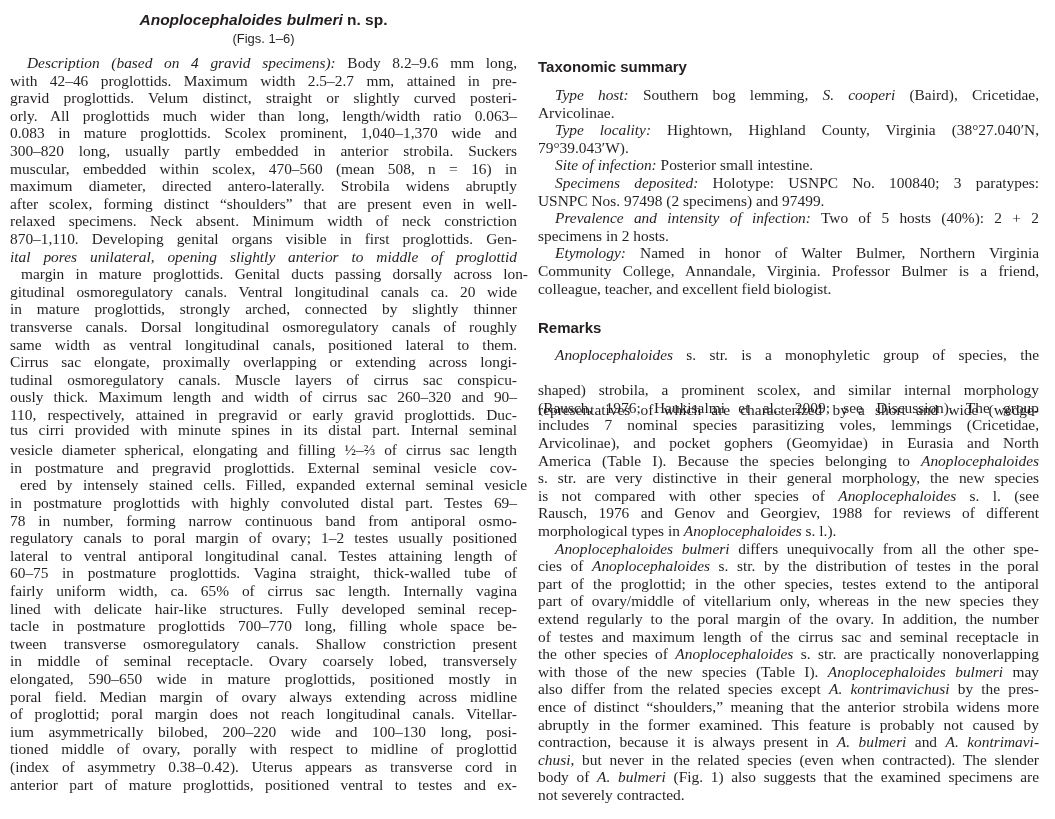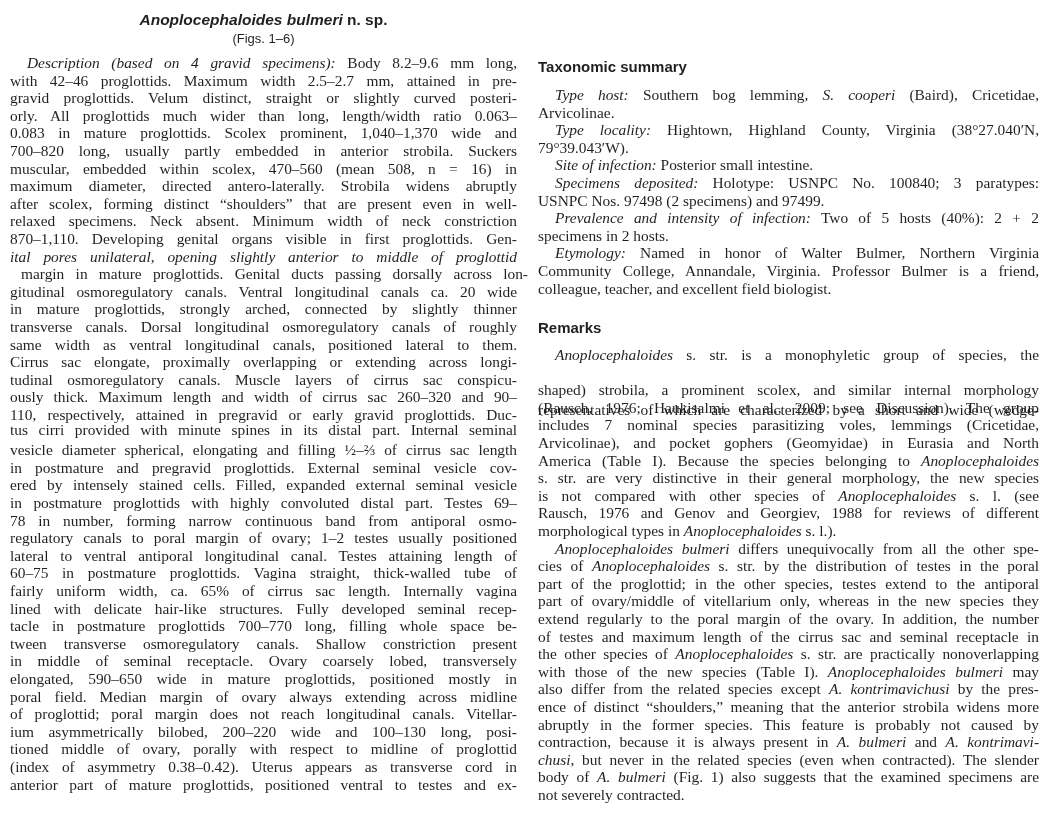--- a/index.html
+++ b/index.html
@@ -22,40 +22,40 @@
 
 <div id="left" class="col">
   <div class="title"><i>Anoplocephaloides bulmeri</i><span> n. sp.</span></div>
   <div class="subtitle">(Figs. 1–6)</div>
   <div id="left-lines">
       <div class="line indent" style="top: 54px;"><i>Description (based on 4 gravid specimens):</i><span> Body 8.2–9.6 mm long,</span></div>
       <div class="line" style="top: 71.6px;"><span>with 42–46 proglottids. Maximum width 2.5–2.7 mm, attained in pre-</span></div>
       <div class="line" style="top: 89.2px;"><span>gravid proglottids. Velum distinct, straight or slightly curved posteri-</span></div>
       <div class="line" style="top: 106.8px;"><span>orly. All proglottids much wider than long, length/width ratio 0.063–</span></div>
       <div class="line" style="top: 124.4px;"><span>0.083 in mature proglottids. Scolex prominent, 1,040–1,370 wide and</span></div>
-      <div class="line" style="top: 142px;"><span>700–820 long, usually partly embedded in anterior strobila. Suckers</span></div>
+      <div class="line" style="top: 142px;"><span>300–820 long, usually partly embedded in anterior strobila. Suckers</span></div>
       <div class="line" style="top: 159.6px;"><span>muscular, embedded within scolex, 470–560 (mean 508, n = 16) in</span></div>
       <div class="line" style="top: 177.2px;"><span>maximum diameter, directed antero-laterally. Strobila widens abruptly</span></div>
       <div class="line" style="top: 194.8px;"><span>after scolex, forming distinct “shoulders” that are present even in well-</span></div>
       <div class="line" style="top: 212.4px;"><span>relaxed specimens. Neck absent. Minimum width of neck constriction</span></div>
       <div class="line" style="top: 230px;"><span>870–1,110. Developing genital organs visible in first proglottids. Gen-</span></div>
       <div class="line" style="top: 247.6px; font-style: italic;"><span>ital pores unilateral, opening slightly anterior to middle of proglottid</span></div>
       <div class="line" style="top: 265.2px; margin-left: 11px;"><span>margin in mature proglottids. Genital ducts passing dorsally across lon-</span></div>
       <div class="line" style="top: 282.8px;"><span>gitudinal osmoregulatory canals. Ventral longitudinal canals ca. 20 wide</span></div>
       <div class="line" style="top: 300.4px;"><span>in mature proglottids, strongly arched, connected by slightly thinner</span></div>
       <div class="line" style="top: 318px;"><span>transverse canals. Dorsal longitudinal osmoregulatory canals of roughly</span></div>
       <div class="line" style="top: 335.6px;"><span>same width as ventral longitudinal canals, positioned lateral to them.</span></div>
       <div class="line" style="top: 353.2px;"><span>Cirrus sac elongate, proximally overlapping or extending across longi-</span></div>
       <div class="line" style="top: 370.8px;"><span>tudinal osmoregulatory canals. Muscle layers of cirrus sac conspicu-</span></div>
       <div class="line" style="top: 388.4px;"><span>ously thick. Maximum length and width of cirrus sac 260–320 and 90–</span></div>
       <div class="line" style="top: 406px;"><span>110, respectively, attained in pregravid or early gravid proglottids. Duc-</span></div>
       <div class="line" style="top: 421px;"><span>tus cirri provided with minute spines in its distal part. Internal seminal</span></div>
       <div class="line" style="top: 441.2px;"><span>vesicle diameter spherical, elongating and filling ½–⅔ of cirrus sac length</span></div>
       <div class="line" style="top: 458.8px;"><span>in postmature and pregravid proglottids. External seminal vesicle cov-</span></div>
-      <div class="line" style="top: 476.4px;"><span>ered by intensely stained cells. Filled, expanded external seminal vesicle</span></div>
+      <div class="line" style="top: 476.4px; margin-left: 10px;"><span>ered by intensely stained cells. Filled, expanded external seminal vesicle</span></div>
       <div class="line" style="top: 494px;"><span>in postmature proglottids with highly convoluted distal part. Testes 69–</span></div>
       <div class="line" style="top: 511.6px;"><span>78 in number, forming narrow continuous band from antiporal osmo-</span></div>
       <div class="line" style="top: 529.2px;"><span>regulatory canals to poral margin of ovary; 1–2 testes usually positioned</span></div>
       <div class="line" style="top: 546.8px;"><span>lateral to ventral antiporal longitudinal canal. Testes attaining length of</span></div>
       <div class="line" style="top: 564.4px;"><span>60–75 in postmature proglottids. Vagina straight, thick-walled tube of</span></div>
       <div class="line" style="top: 582px;"><span>fairly uniform width, ca. 65% of cirrus sac length. Internally vagina</span></div>
       <div class="line" style="top: 599.6px;"><span>lined with delicate hair-like structures. Fully developed seminal recep-</span></div>
       <div class="line" style="top: 617.2px;"><span>tacle in postmature proglottids 700–770 long, filling whole space be-</span></div>
       <div class="line" style="top: 634.8px;"><span>tween transverse osmoregulatory canals. Shallow constriction present</span></div>
       <div class="line" style="top: 652.4px;"><span>in middle of seminal receptacle. Ovary coarsely lobed, transversely</span></div>
@@ -101,19 +101,19 @@
       <div class="line indent" style="top: 539.6px;"><i>Anoplocephaloides bulmeri</i><span> differs unequivocally from all the other spe-</span></div>
       <div class="line" style="top: 557.2px;"><span>cies of </span><i>Anoplocephaloides</i><span> s. str. by the distribution of testes in the poral</span></div>
       <div class="line" style="top: 574.8px;"><span>part of the proglottid; in the other species, testes extend to the antiporal</span></div>
       <div class="line" style="top: 592.4px;"><span>part of ovary/middle of vitellarium only, whereas in the new species they</span></div>
       <div class="line" style="top: 610px;"><span>extend regularly to the poral margin of the ovary. In addition, the number</span></div>
       <div class="line" style="top: 627.6px;"><span>of testes and maximum length of the cirrus sac and seminal receptacle in</span></div>
       <div class="line" style="top: 645.2px;"><span>the other species of </span><i>Anoplocephaloides</i><span> s. str. are practically nonoverlapping</span></div>
       <div class="line" style="top: 662.8px;"><span>with those of the new species (Table I). </span><i>Anoplocephaloides bulmeri</i><span> may</span></div>
       <div class="line" style="top: 680.4px;"><span>also differ from the related species except </span><i>A. kontrimavichusi</i><span> by the pres-</span></div>
       <div class="line" style="top: 698px;"><span>ence of distinct “shoulders,” meaning that the anterior strobila widens more</span></div>
-      <div class="line" style="top: 715.6px;"><span>abruptly in the former species. This feature is probably not caused by</span></div>
+      <div class="line" style="top: 715.6px;"><span>abruptly in the former examined. This feature is probably not caused by</span></div>
       <div class="line" style="top: 733.2px;"><span>contraction, because it is always present in </span><i>A. bulmeri</i><span> and </span><i>A. kontrimavi-</i></div>
       <div class="line" style="top: 750.8px;"><i>chusi</i><span>, but never in the related species (even when contracted). The slender</span></div>
       <div class="line" style="top: 768.4px;"><span>body of </span><i>A. bulmeri</i><span> (Fig. 1) also suggests that the examined specimens are</span></div>
       <div class="line last" style="top: 786px;"><span>not severely contracted.</span></div>
     </div>
 </div>
 
 </body></html>

